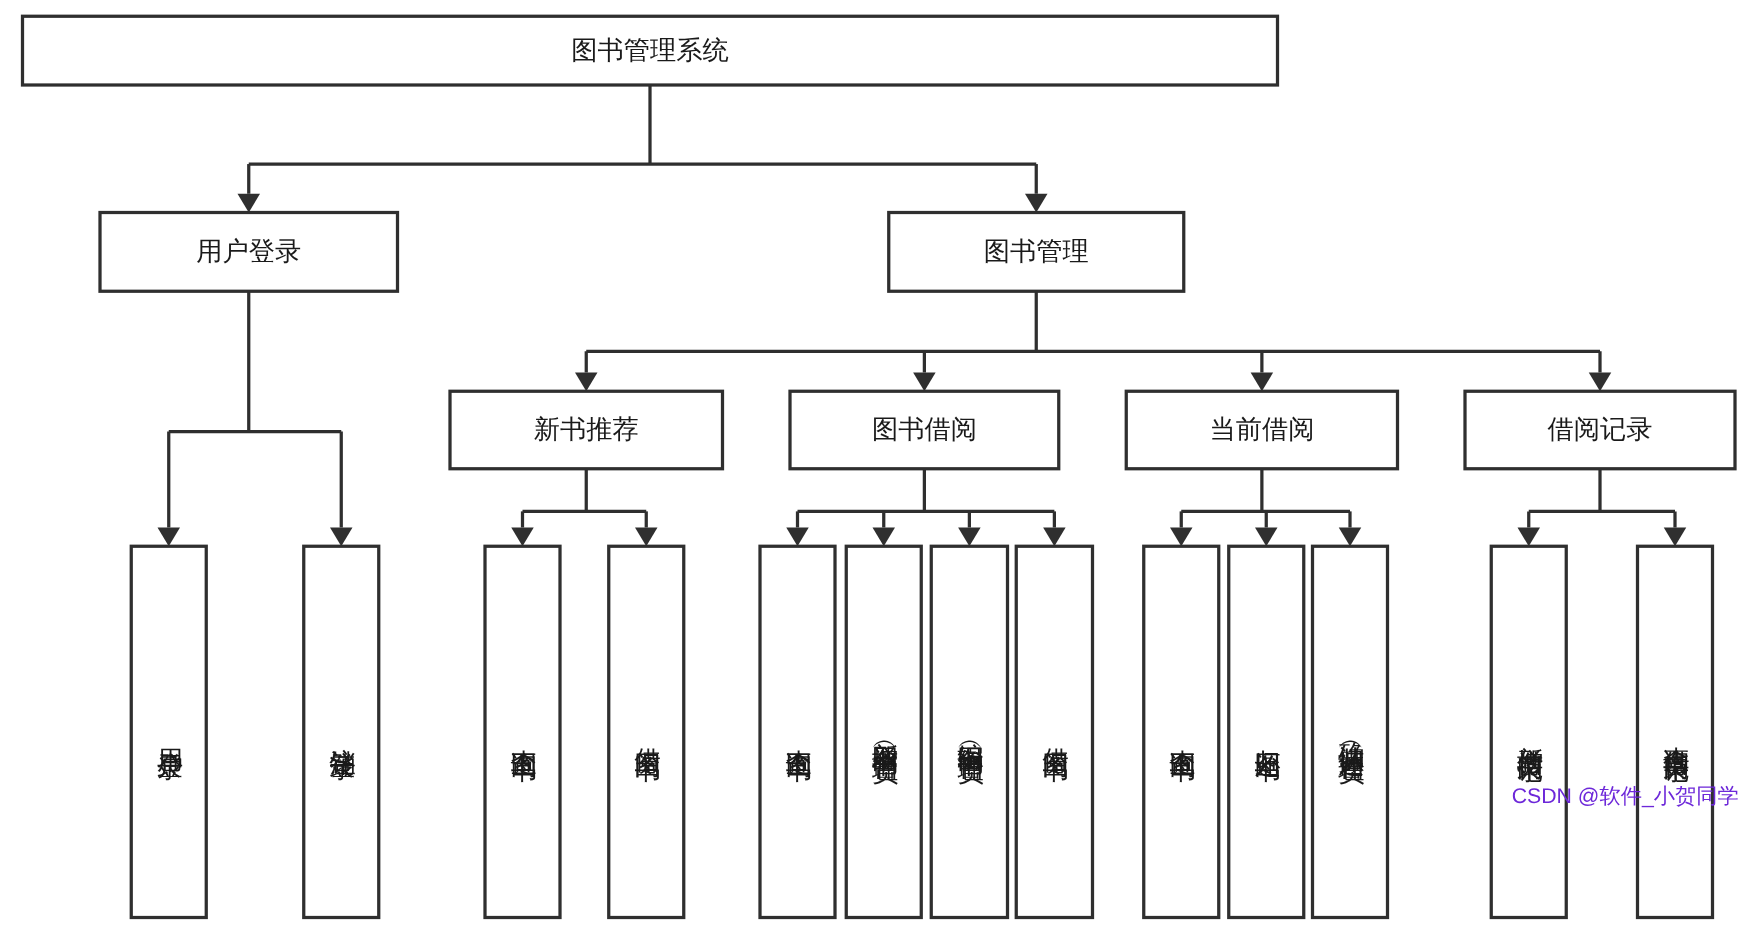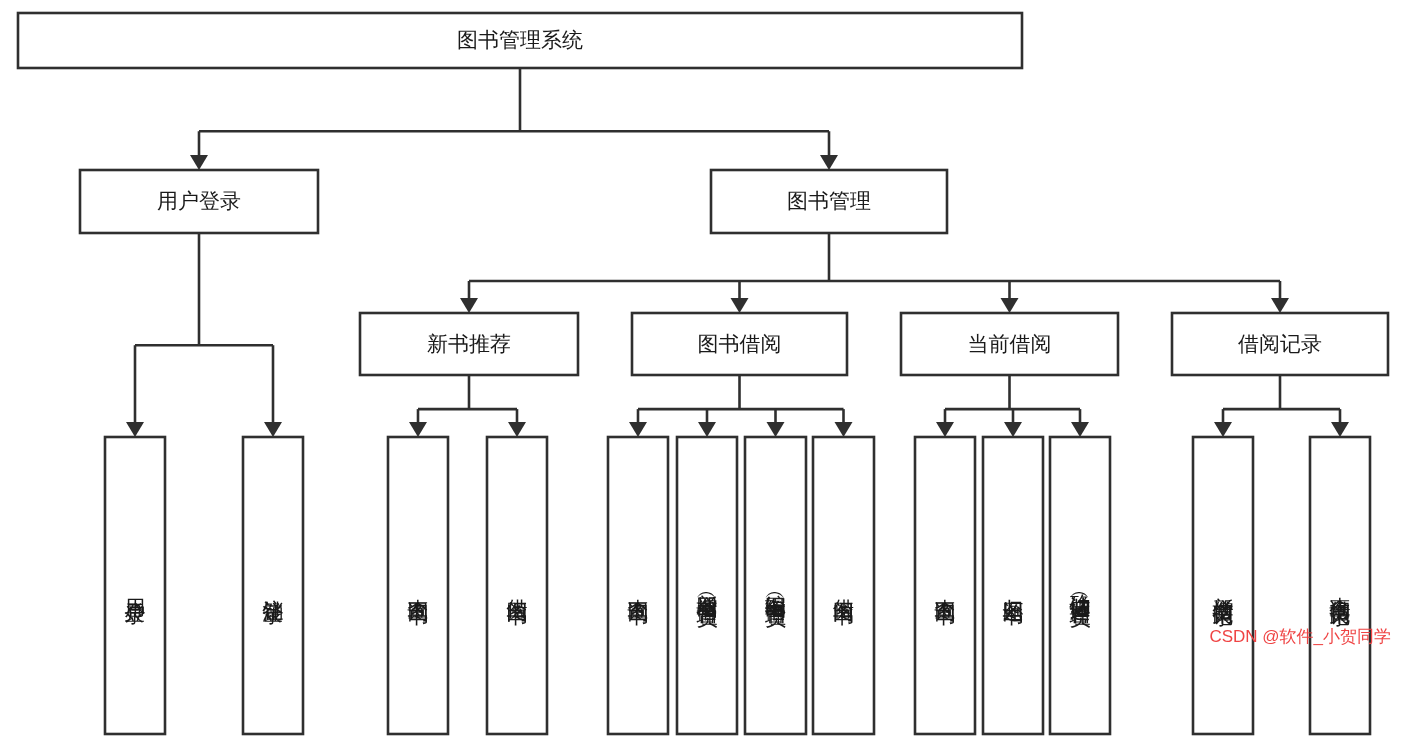--- a/index.html
+++ b/index.html
@@ -70,21 +70,21 @@
     color: #1a1a1a;
     white-space: nowrap;
     text-align: center;
   }
   .watermark {
     position: absolute;
     right: 14px;
     bottom: 4px;
     font-family: "Liberation Sans", "DejaVu Sans", sans-serif;
     font-size: 17px;
-    color: #ef4444;
+    color: #6d28d9;
     white-space: nowrap;
     user-select: none;
   }
 </style>
 </head>
 <body>
 
 <div id="diagram-root">
 
   <svg class="diagram-canvas" viewBox="0 0 1405 747" xmlns="http://www.w3.org/2000/svg">

